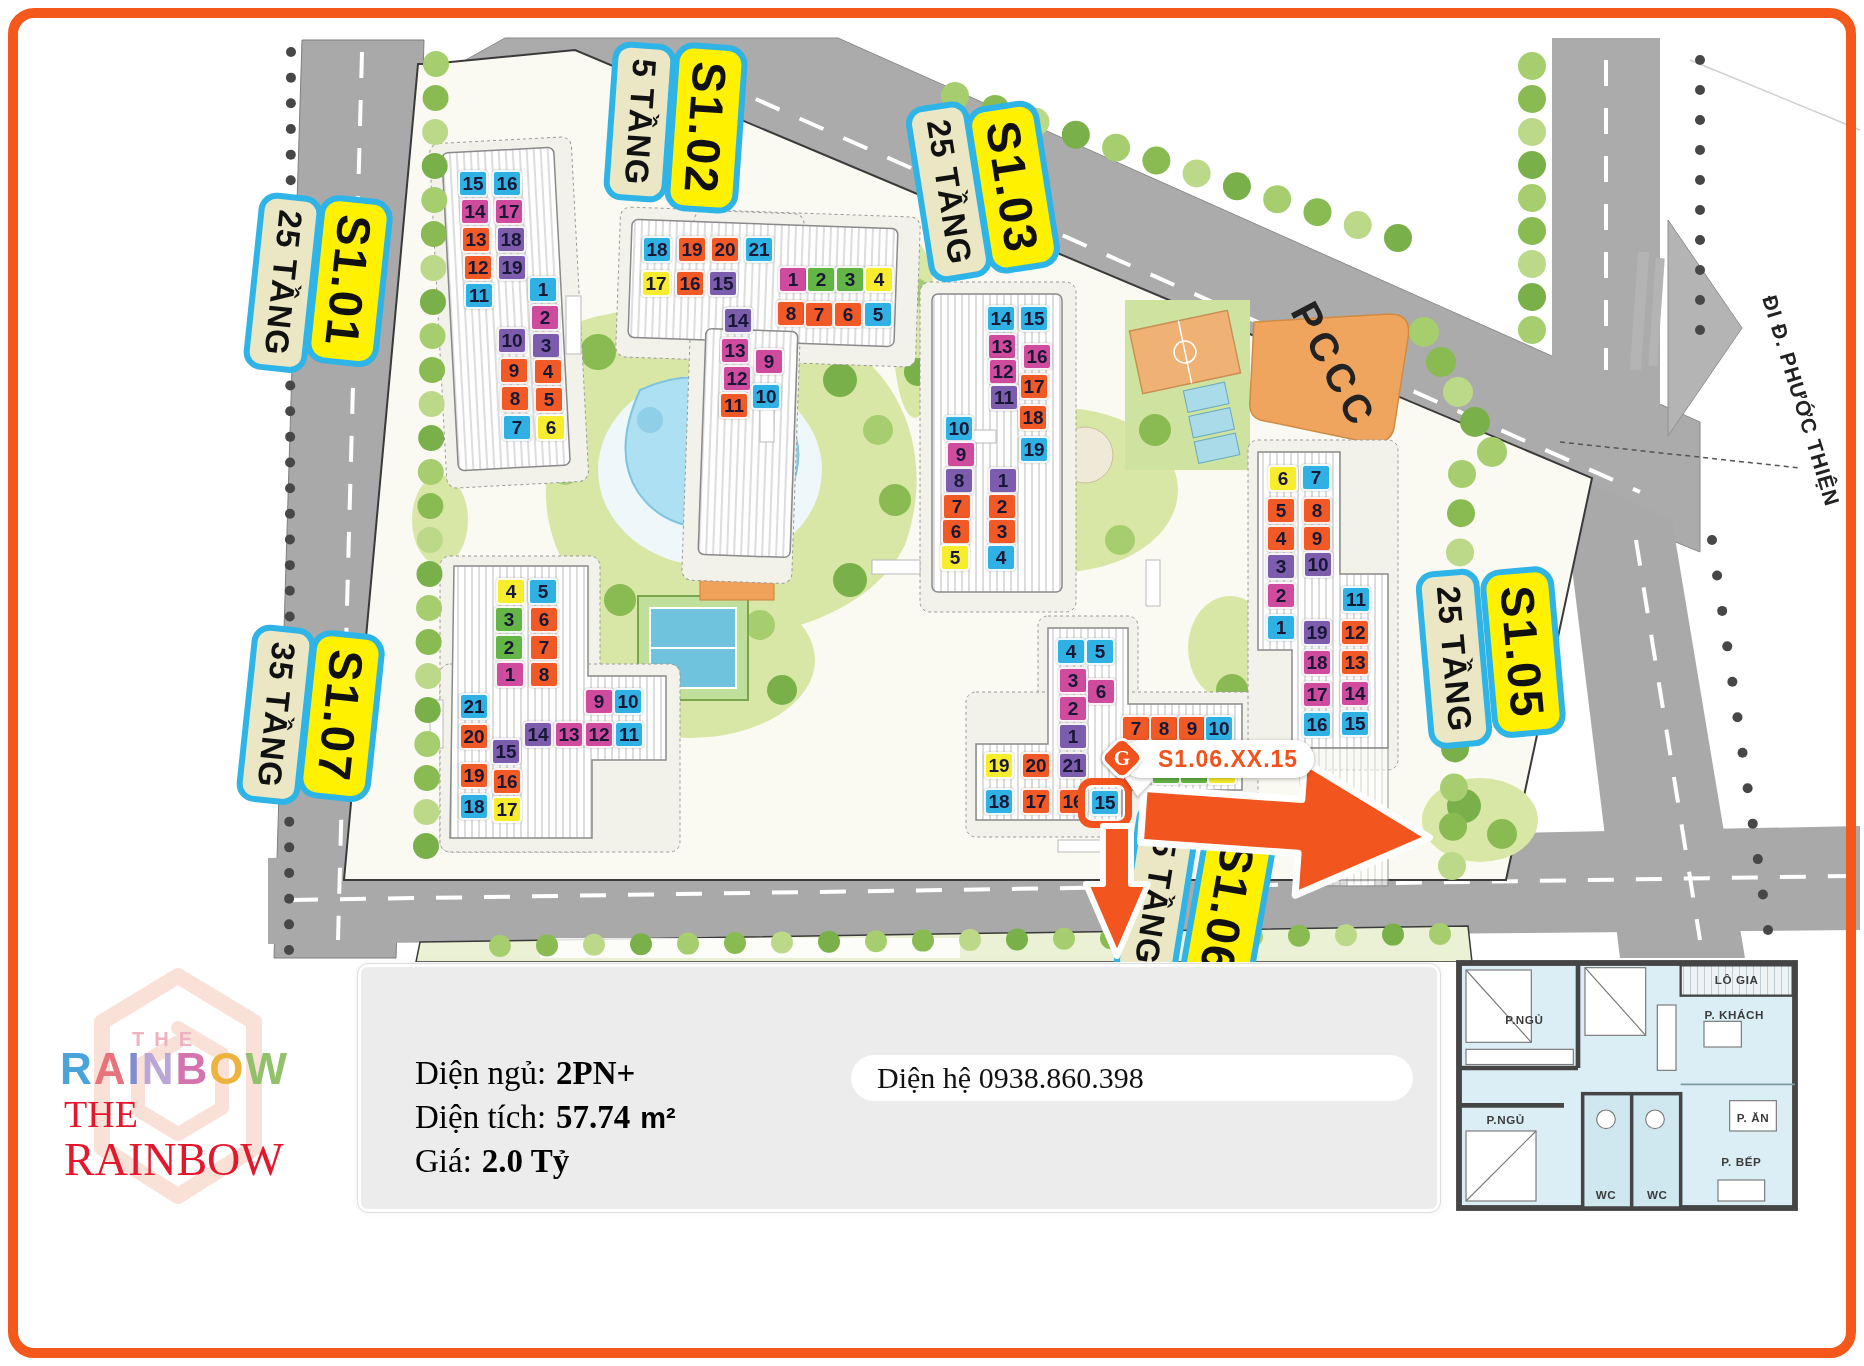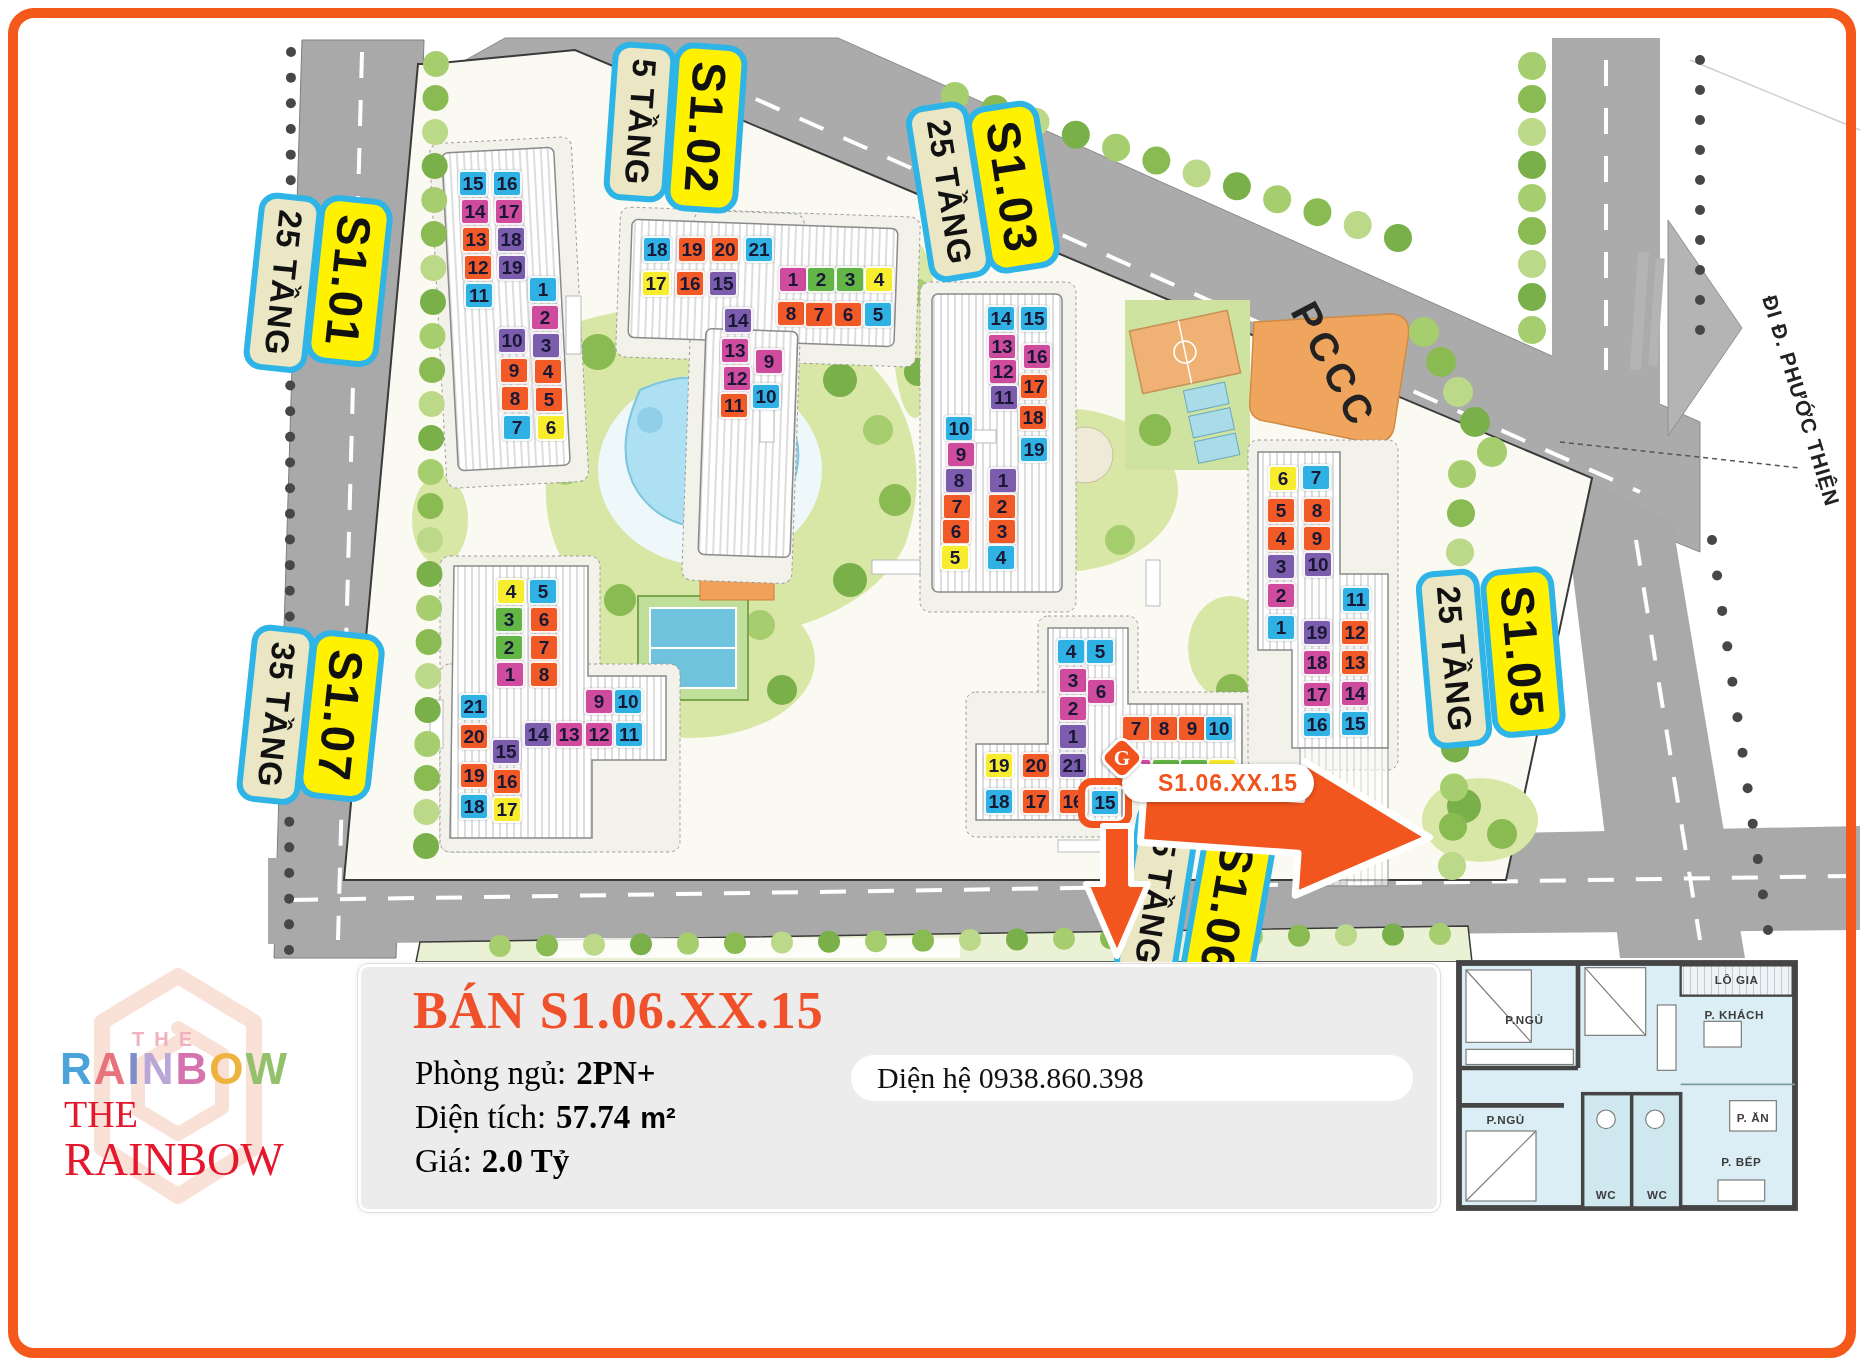--- a/index.html
+++ b/index.html
@@ -13,21 +13,21 @@
         font-weight:bold;font-size:19px;color:#181835;box-shadow:0 0 2px rgba(0,0,0,.3);}
   .ring{position:absolute;box-sizing:border-box;width:54px;height:50px;border:7px solid #f2521c;
         border-radius:14px;z-index:11;box-shadow:0 0 0 2px rgba(255,255,255,.9) inset;}
   .tlabel{position:absolute;display:flex;align-items:center;justify-content:center;
         border:6px solid #2eb4e7;color:#111;font-weight:bold;white-space:nowrap;z-index:12;}
   .tlabel.floors{background:#ebe6c3;height:52px;border-radius:18px;font-size:33px;letter-spacing:1px;padding:0 10px;}
   .tlabel.name{background:#fff100;height:62px;border-radius:20px;font-size:47px;letter-spacing:2px;padding:0 12px;}
   .arrows{position:absolute;left:0;top:0;z-index:14;pointer-events:none;}
   .callout-tail{position:absolute;left:1128px;top:768px;width:22px;height:22px;background:#fff;
         transform:rotate(55deg) skew(12deg);z-index:14;box-shadow:2px 2px 3px rgba(0,0,0,.2);}
-  .callout-pill{position:absolute;left:1122px;top:764px;height:38px;padding:0 16px 0 36px;background:#fff;
+  .callout-pill{position:absolute;left:1122px;top:740px;height:38px;padding:0 16px 0 36px;background:#fff;
         border-radius:20px;display:flex;align-items:center;font-weight:bold;font-size:23px;color:#f2521c;
         z-index:15;box-shadow:0 1px 4px rgba(0,0,0,.3);letter-spacing:1px;}
   .callout-icon{position:absolute;left:1098px;top:734px;width:48px;height:48px;z-index:16;
         display:flex;align-items:center;justify-content:center;}
   .callout-icon .diamond{position:absolute;inset:7px;background:#f2521c;border:3px solid #fff;
         border-radius:9px;transform:rotate(45deg);box-shadow:0 1px 3px rgba(0,0,0,.35);}
   .callout-icon .g{position:relative;color:#fff;font-weight:bold;font-size:21px;font-family:"Liberation Serif","DejaVu Serif",serif;}
   
   .panel{position:absolute;left:358px;top:964px;width:1076px;height:242px;background:#ececec;
         border:3px solid #fff;outline:1px solid #dedede;border-radius:10px;z-index:5;box-shadow:0 0 8px rgba(0,0,0,.07);}
@@ -491,23 +491,22 @@
     <path d="M106,70 L150,96 L150,150 L106,176 L66,152 L66,108 L106,84" fill="none" stroke="#f6c8b8" stroke-width="14" stroke-linejoin="round" stroke-linecap="round" opacity="0.55"></path>
   </svg>
   <div class="logo-the-small">THE</div>
   <div class="logo-rainbow" id="rainbowLetters"><span style="color: rgb(74, 163, 217);">R</span><span style="color: rgb(232, 115, 124);">A</span><span style="color: rgb(127, 142, 203);">I</span><span style="color: rgb(185, 167, 216);">N</span><span style="color: rgb(212, 115, 174);">B</span><span style="color: rgb(238, 179, 63);">O</span><span style="color: rgb(147, 193, 107);">W</span></div>
   <div class="logo-serif">
     <div class="l1">THE</div>
     <div class="l2">RAINBOW</div>
   </div>
 
   <div class="panel">
-    <div class="panel-title">BÁN S1.06.XX.15</div>
     <div class="prow" style="top:88px">
-      <span>Phòng ngủ:</span><b>2PN+</b>
+      <span>Diện ngủ:</span><b>2PN+</b>
     </div>
     <div class="prow" style="top:132px">
       <span>Diện tích:</span><b>57.74</b><b class="punit">m²</b>
     </div>
     <div class="prow" style="top:176px">
       <span>Giá:</span><b>2.0 Tỷ</b>
     </div>
     <div class="contact">Diện hệ 0938.860.398</div>
   </div>
 

